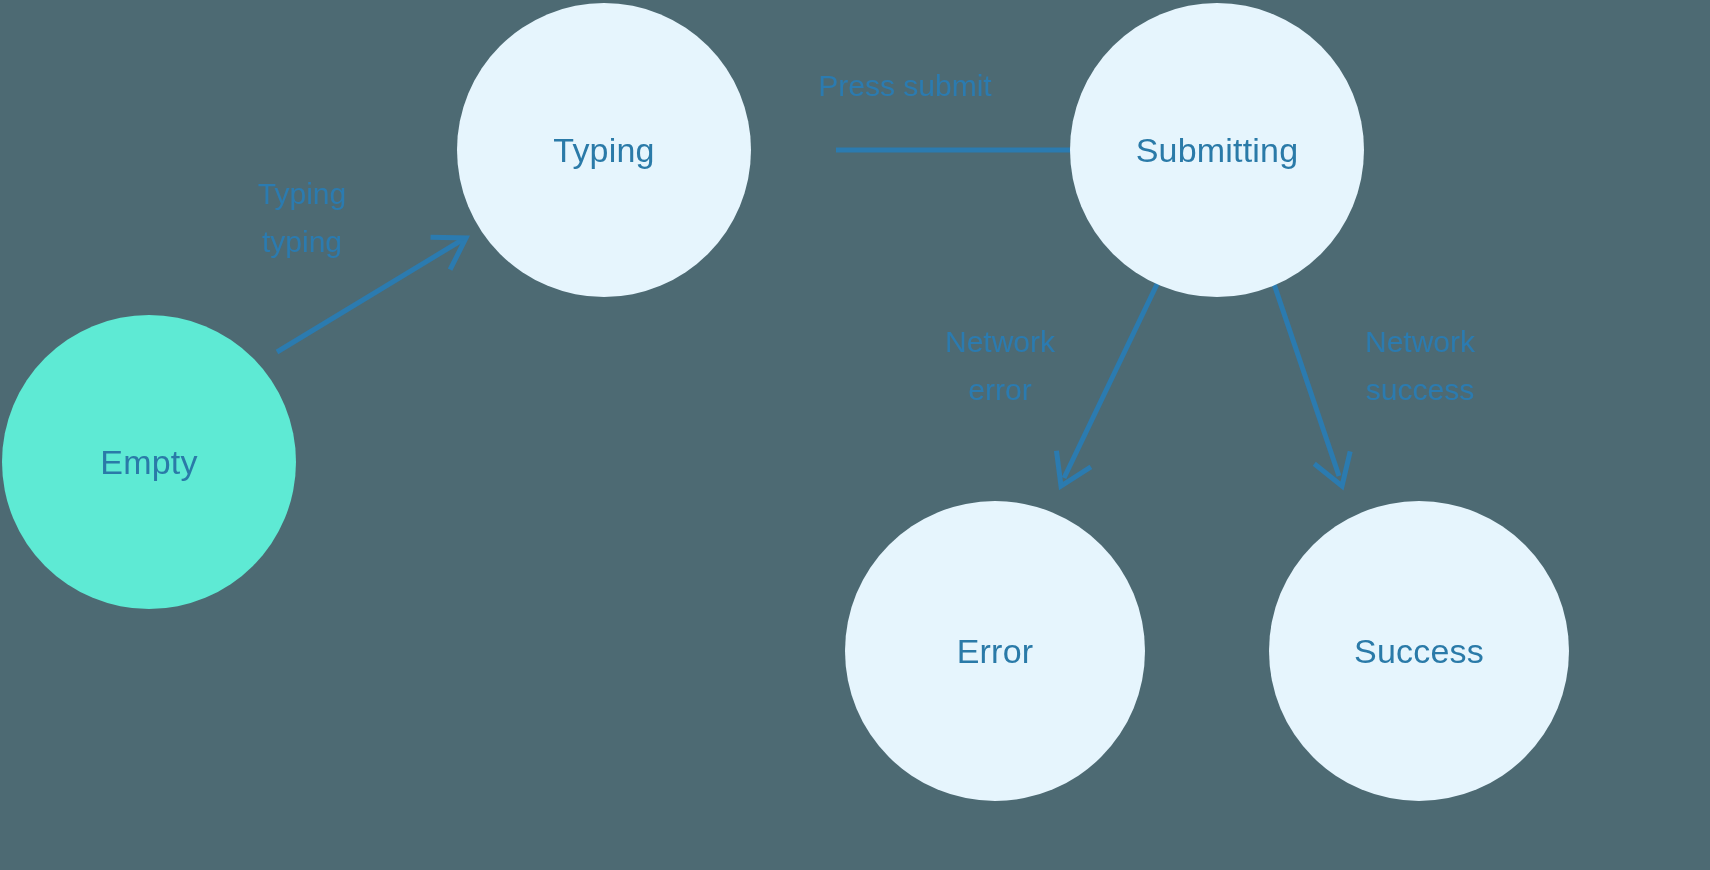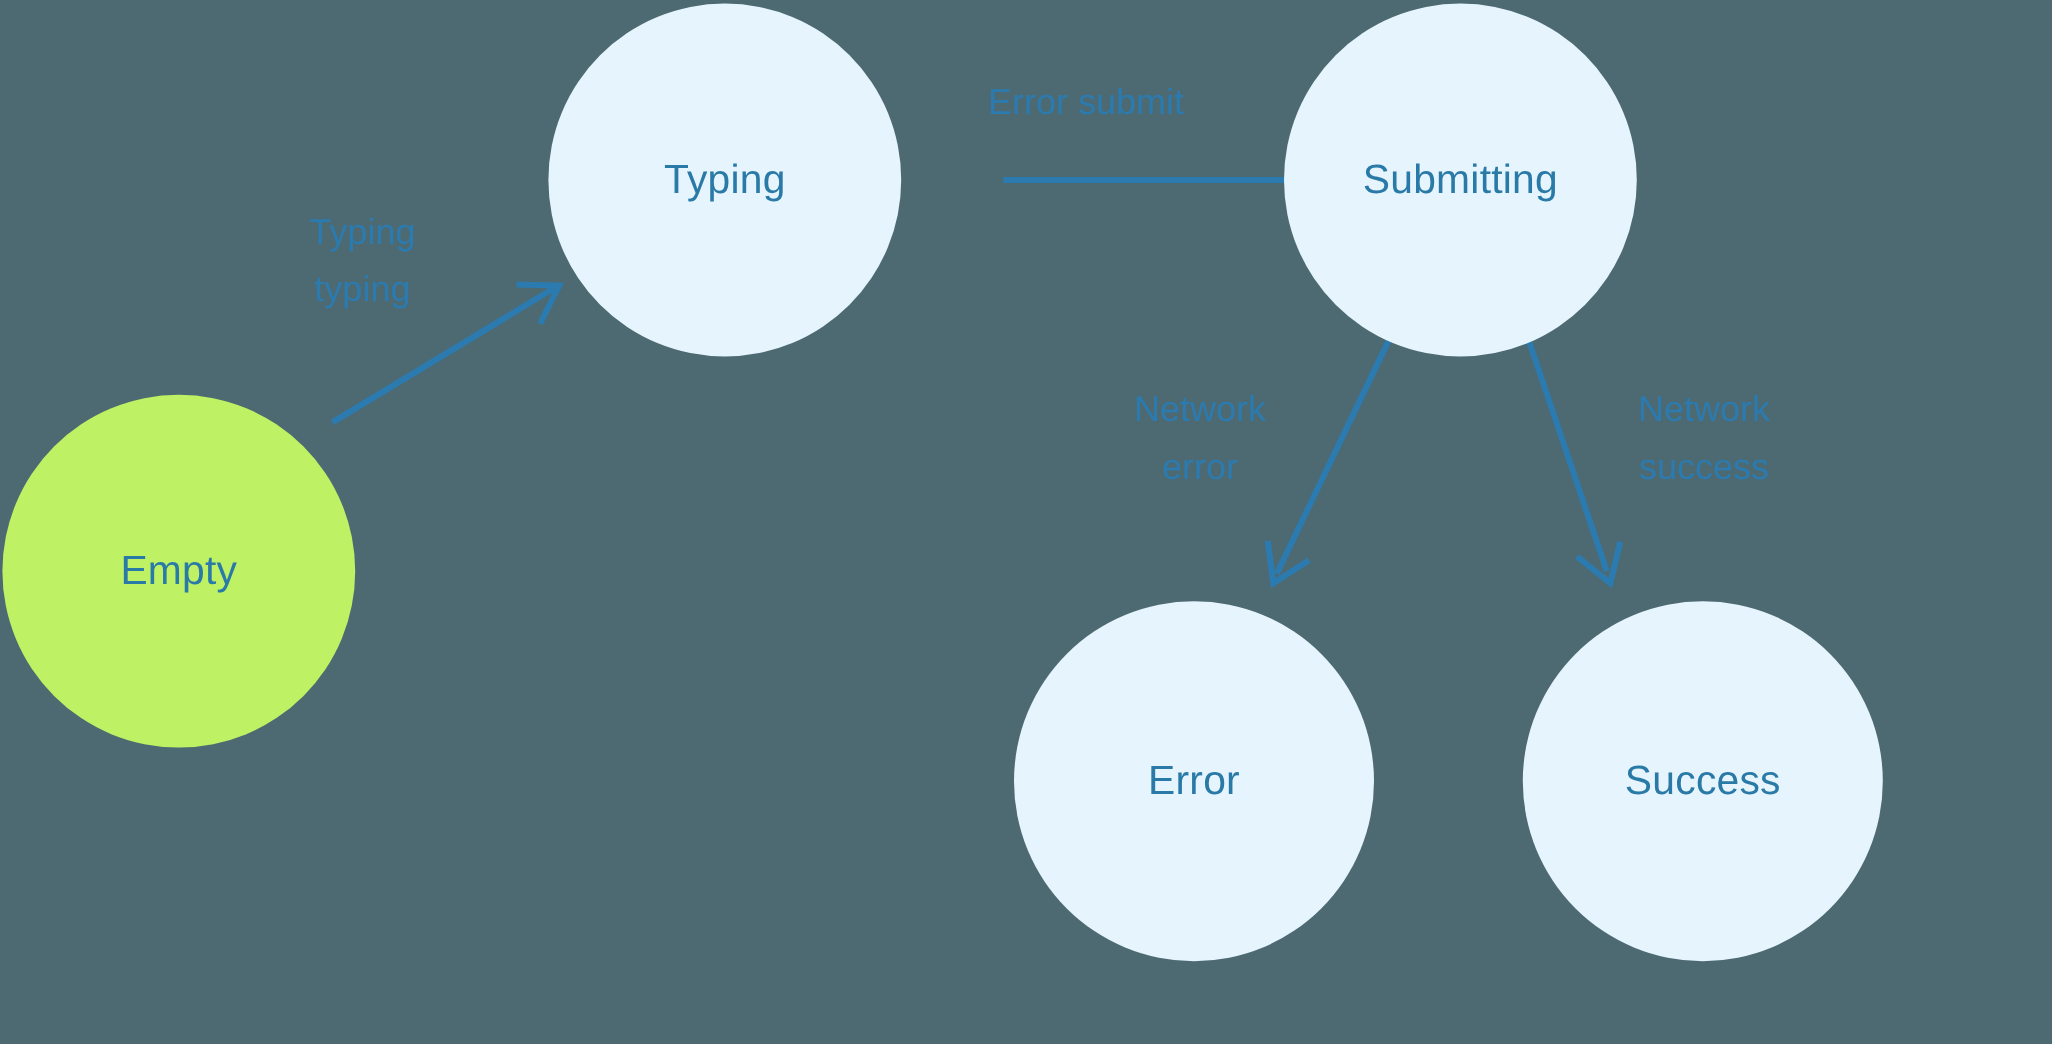--- a/index.html
+++ b/index.html
@@ -70,39 +70,39 @@
         <path d="M 1160,278 L 1064,478" stroke="#2b7bb0" stroke-width="5" stroke-linecap="butt" fill="none"></path>
         <path d="M -30,-19 L 0,0 L -30,19" stroke="#2b7bb0" stroke-width="5" stroke-linecap="butt" stroke-linejoin="miter" fill="none" transform="translate(1061,486) rotate(115)"></path>
       </g>
       <g>
         <path d="M 1272,278 L 1339,476" stroke="#2b7bb0" stroke-width="5" stroke-linecap="butt" fill="none"></path>
         <path d="M -30,-19 L 0,0 L -30,19" stroke="#2b7bb0" stroke-width="5" stroke-linecap="butt" stroke-linejoin="miter" fill="none" transform="translate(1342,486) rotate(71)"></path>
       </g>
     </svg>
 
   <div id="node-layer">
-      <div class="node" style="left: 2px; top: 329px; width: 294px; height: 294px; background: #bef264;">
+      <div class="node" style="left: 2px; top: 315px; width: 294px; height: 294px; background: #5eead4;">
         <span class="node-label" style="color: rgb(42, 122, 168);">Empty</span>
       </div>
       <div class="node" style="left: 457px; top: 3px; width: 294px; height: 294px; background: rgb(230, 245, 253);">
         <span class="node-label" style="color: rgb(42, 122, 168);">Typing</span>
       </div>
       <div class="node" style="left: 1070px; top: 3px; width: 294px; height: 294px; background: rgb(230, 245, 253);">
         <span class="node-label" style="color: rgb(42, 122, 168); text-align: right;">Submitting</span>
       </div>
       <div class="node" style="left: 845px; top: 501px; width: 300px; height: 300px; background: rgb(230, 245, 253);">
         <span class="node-label" style="color: rgb(42, 122, 168);">Error</span>
       </div>
       <div class="node" style="left: 1269px; top: 501px; width: 300px; height: 300px; background: rgb(230, 245, 253);">
         <span class="node-label" style="color: rgb(42, 122, 168);">Success</span>
       </div>
     </div>
   <div id="edge-label-layer">
       <div class="edge-label" style="left: 212px; top: 170px; width: 180px; color: rgb(43, 123, 176);">Typing
 typing</div>
-      <div class="edge-label" style="left: 795px; top: 62px; width: 220px; color: rgb(43, 123, 176);">Error submit</div>
+      <div class="edge-label" style="left: 795px; top: 62px; width: 220px; color: rgb(43, 123, 176);">Press submit</div>
       <div class="edge-label" style="left: 905px; top: 318px; width: 190px; color: rgb(43, 123, 176);">Network
 error</div>
       <div class="edge-label" style="left: 1320px; top: 318px; width: 200px; color: rgb(43, 123, 176);">Network
 success</div>
     </div>
 
 </div>
 
 </body></html>

